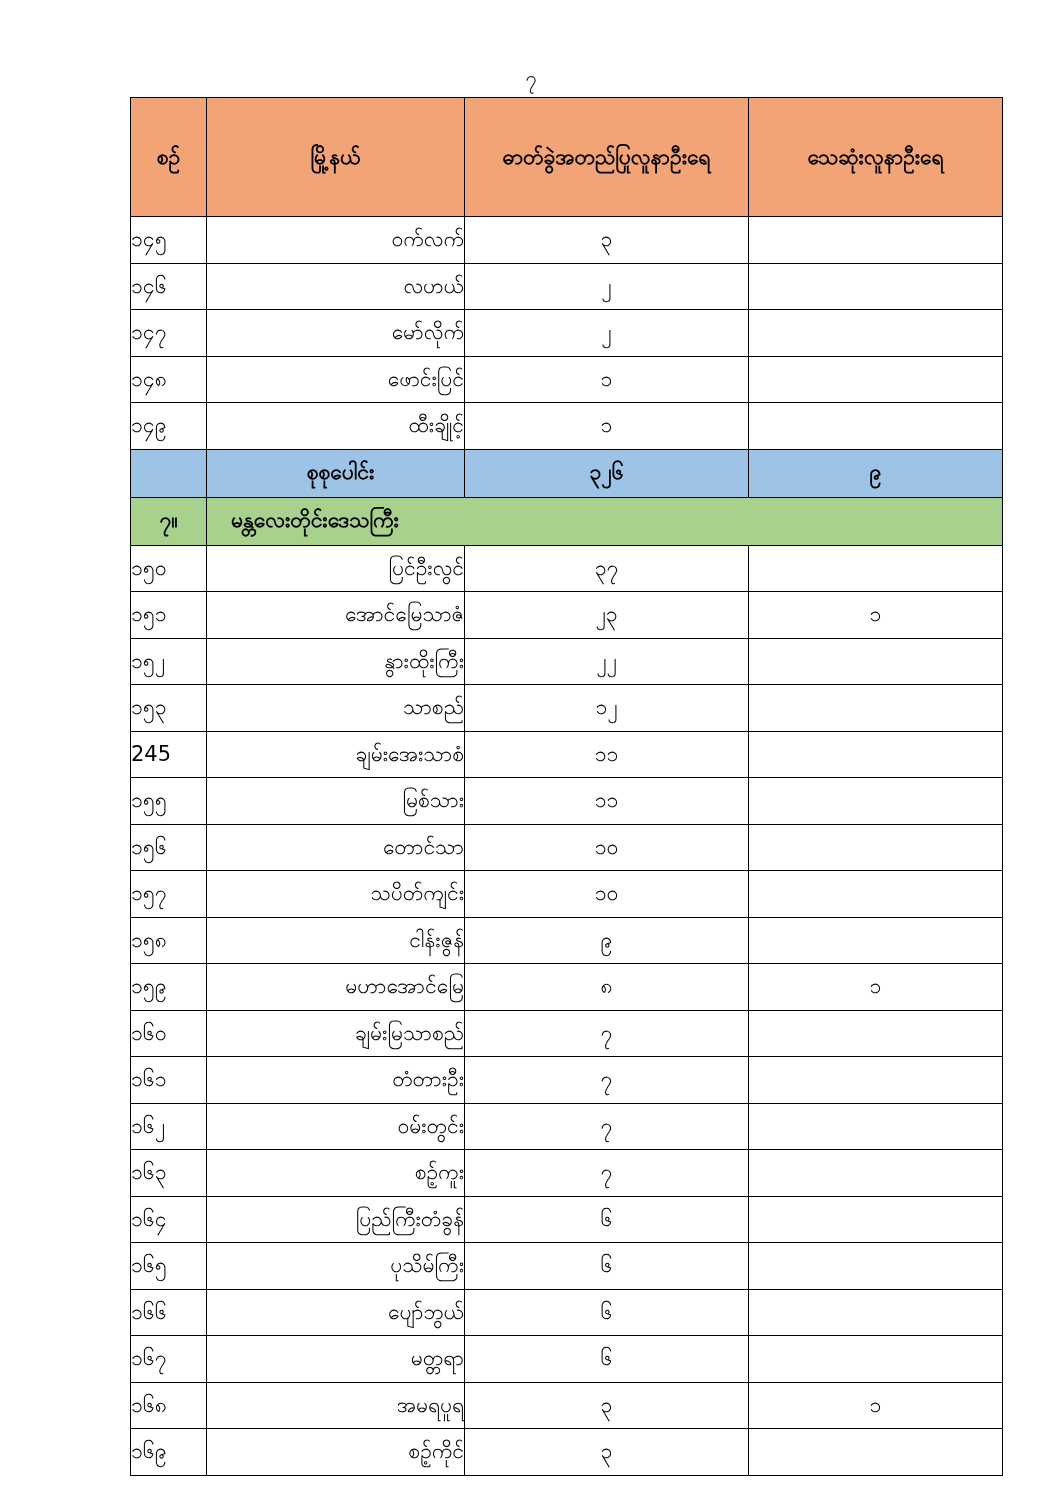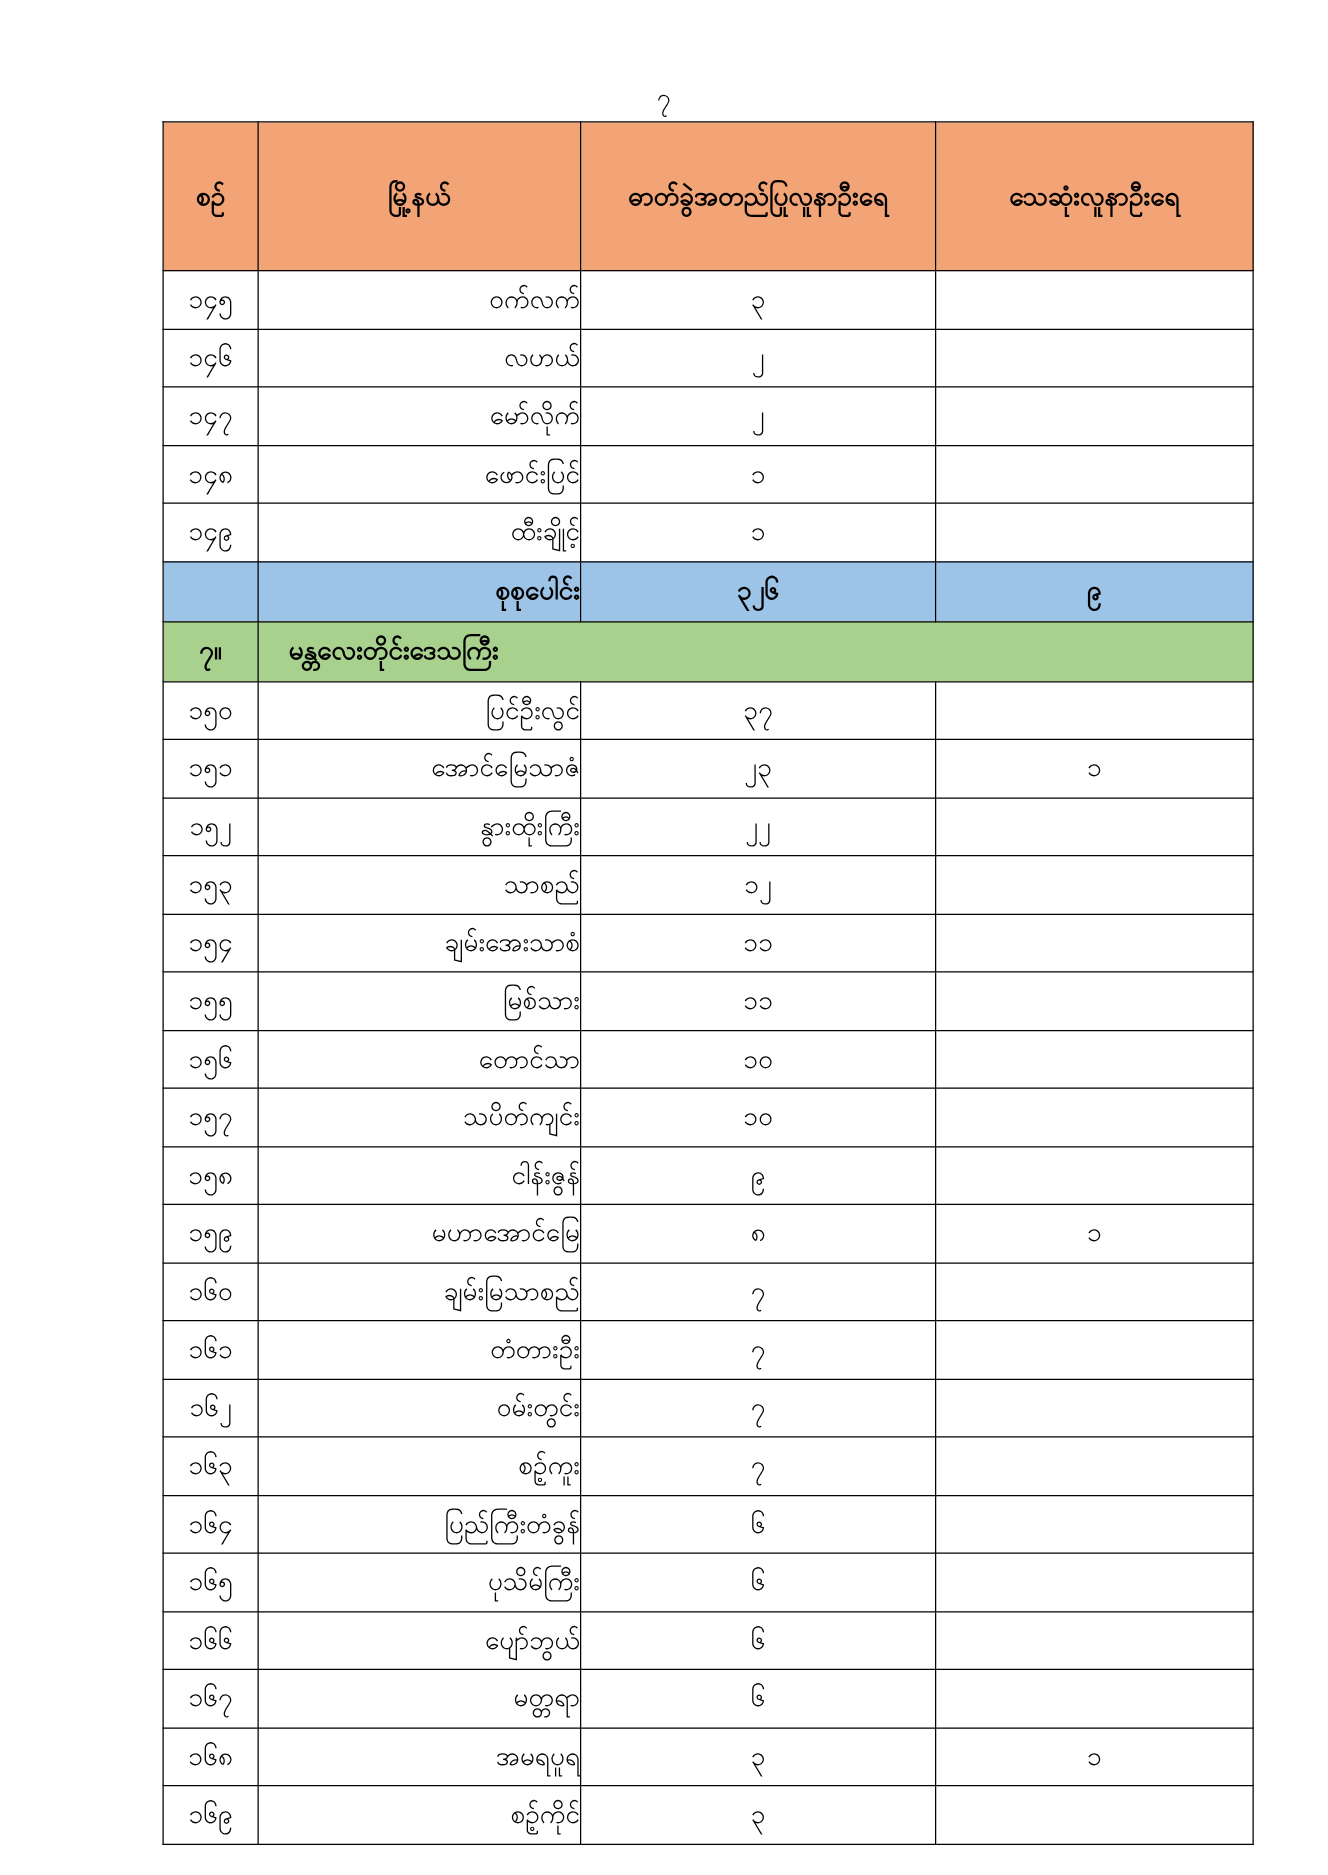--- a/index.html
+++ b/index.html
@@ -56,36 +56,35 @@
     text-align: center;
     line-height: 1.35;
     padding: 4px 6px;
   }
   tbody td {
     height: 45.5px;
     font-size: 21px;
     line-height: 1.2;
   }
   td.no {
-    text-align: center;
   }
   td.name {
     text-align: right;
     padding-left: 10px;
   }
   td.num {
     text-align: center;
   }
   tr.total-row td {
     background: #9dc3e6;
     font-weight: bold;
     height: 47px;
   }
   tr.total-row td.name {
-    text-align: right;
+    text-align: center;
     padding-left: 10px;
   }
   tr.region-row td {
     background: #a9d18e;
     font-weight: bold;
     height: 47px;
   }
   tr.region-row td.no {
     text-align: center;
   }
@@ -175,21 +174,21 @@
           <td class="num">၂၂</td>
           <td class="num"></td>
         </tr>
         <tr>
           <td class="no">၁၅၃</td>
           <td class="name">သာစည်</td>
           <td class="num">၁၂</td>
           <td class="num"></td>
         </tr>
         <tr>
-          <td class="no">၁၅၄</td>
+          <td class="no">245</td>
           <td class="name">ချမ်းအေးသာစံ</td>
           <td class="num">၁၁</td>
           <td class="num"></td>
         </tr>
         <tr>
           <td class="no">၁၅၅</td>
           <td class="name">မြစ်သား</td>
           <td class="num">၁၁</td>
           <td class="num"></td>
         </tr>

